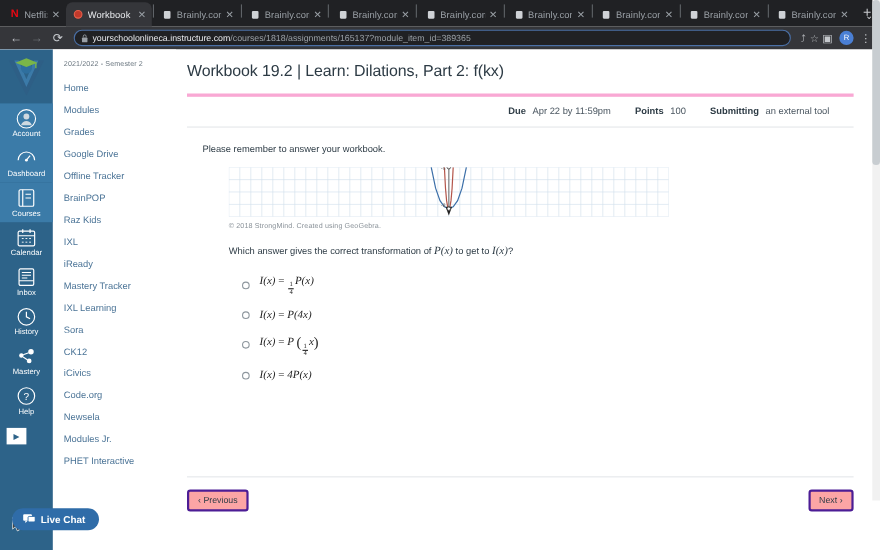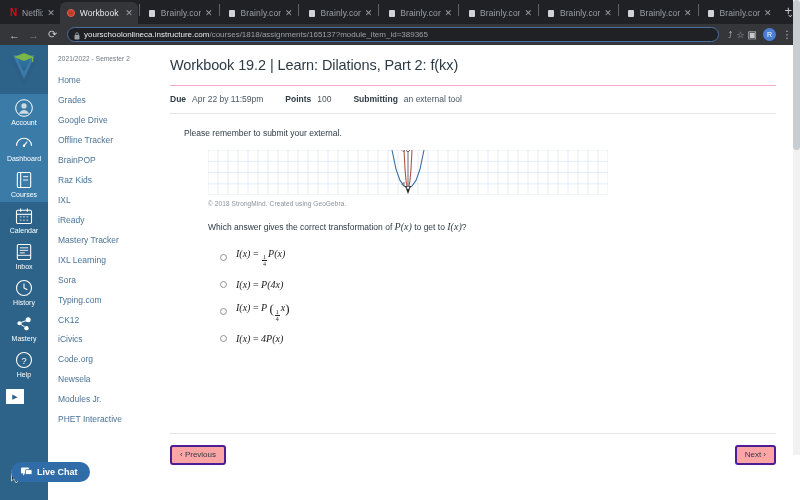--- a/index.html
+++ b/index.html
@@ -125,23 +125,23 @@
   
   #content {
     flex: 1 1 auto; padding: 10px 24px 0 10px; overflow: hidden;
     position: relative;
   }
   #assignment-title {
     font-size: 14.5px; color: #2d3b45; font-weight: normal;
     padding: 2px 0 12px; letter-spacing: -.1px;
   }
   #meta-bar {
-    border-top: 1px solid #f9a8d4; border-bottom: 1px solid #e4e7ea;
+    border-top: 3px solid #f9a8d4; border-bottom: 1px solid #e4e7ea;
     padding: 8px 0 9px; display: flex; align-items: baseline;
-    font-size: 8.5px; color: #2d3b45;
+    font-size: 8.5px; color: #2d3b45; justify-content: flex-end;
   }
   .meta-key { font-weight: bold; margin-right: 6px; }
   .meta-val { margin-right: 22px; color: #4a5660; }
 
   #question-area { padding: 14px 0 0 14px; }
   #submit-reminder { font-size: 8.5px; color: #2d3b45; margin-bottom: 12px; }
 
   #graph-wrap { width: 400px; margin-left: 24px; }
   #graph-svg { display: block; border: 0; }
   #graph-credit {
@@ -395,31 +395,31 @@
     <div id="gnav-toggle">▶</div>
 
     <svg id="cursor-arrow" width="10" height="14" viewBox="0 0 10 14">
       <path d="M0.5 0.5 L0.5 11 L3 8.6 L4.8 12.6 L6.6 11.8 L4.8 8 L8.2 8 Z" fill="#2c2c2c" stroke="#fff" stroke-width="0.7"></path>
     </svg>
   </div>
 
   <div id="course-nav">
     <div id="term-label">2021/2022 - Semester 2</div>
     <a class="course-link">Home</a>
+    <a class="course-link">Modules</a>
     <a class="course-link">Grades</a>
     <a class="course-link">Google Drive</a>
     <a class="course-link">Offline Tracker</a>
     <a class="course-link">BrainPOP</a>
     <a class="course-link">Raz Kids</a>
     <a class="course-link">IXL</a>
     <a class="course-link">iReady</a>
     <a class="course-link">Mastery Tracker</a>
     <a class="course-link">IXL Learning</a>
     <a class="course-link">Sora</a>
-    <a class="course-link">Typing.com</a>
     <a class="course-link">CK12</a>
     <a class="course-link">iCivics</a>
     <a class="course-link">Code.org</a>
     <a class="course-link">Newsela</a>
     <a class="course-link">Modules Jr.</a>
     <a class="course-link">PHET Interactive</a>
   </div>
 
   <div id="content">
     <h1 id="assignment-title">Workbook 19.2 | Learn: Dilations, Part 2: f(kx)</h1>
@@ -427,21 +427,21 @@
     <div id="meta-bar">
       <span class="meta-key">Due</span>
       <span class="meta-val">Apr 22 by 11:59pm</span>
       <span class="meta-key">Points</span>
       <span class="meta-val">100</span>
       <span class="meta-key">Submitting</span>
       <span class="meta-val">an external tool</span>
     </div>
 
     <div id="question-area">
-      <div id="submit-reminder">Please remember to submit your external.</div>
+      <div id="submit-reminder">Please remember to answer your workbook.</div>
 
       <div id="graph-wrap">
         <svg id="graph-svg" width="400" height="45" viewBox="0 0 400 45">
           <rect x="0" y="0" width="400" height="45" fill="#ffffff"></rect>
           <g id="grid-lines" stroke="#d3e0ec" stroke-width="0.6">
               <path d="M0.0 0 L0.0 45 M10.0 0 L10.0 45 M20.0 0 L20.0 45 M30.0 0 L30.0 45 M40.0 0 L40.0 45 M50.0 0 L50.0 45 M60.0 0 L60.0 45 M70.0 0 L70.0 45 M80.0 0 L80.0 45 M90.0 0 L90.0 45 M100.0 0 L100.0 45 M110.0 0 L110.0 45 M120.0 0 L120.0 45 M130.0 0 L130.0 45 M140.0 0 L140.0 45 M150.0 0 L150.0 45 M160.0 0 L160.0 45 M170.0 0 L170.0 45 M180.0 0 L180.0 45 M190.0 0 L190.0 45 M200.0 0 L200.0 45 M210.0 0 L210.0 45 M220.0 0 L220.0 45 M230.0 0 L230.0 45 M240.0 0 L240.0 45 M250.0 0 L250.0 45 M260.0 0 L260.0 45 M270.0 0 L270.0 45 M280.0 0 L280.0 45 M290.0 0 L290.0 45 M300.0 0 L300.0 45 M310.0 0 L310.0 45 M320.0 0 L320.0 45 M330.0 0 L330.0 45 M340.0 0 L340.0 45 M350.0 0 L350.0 45 M360.0 0 L360.0 45 M370.0 0 L370.0 45 M380.0 0 L380.0 45 M390.0 0 L390.0 45 M400.0 0 L400.0 45 M0 45.0 L400 45.0 M0 33.8 L400 33.8 M0 22.5 L400 22.5 M0 11.3 L400 11.3 M0 0.0 L400 0.0 "></path>
             </g>
           <g id="curves">
               <path d="M184.0 0.0 L188.0 19.1 L192.0 30.4 L196.0 36.0 L200.0 37.7 L204.0 36.0 L208.0 30.4 L212.0 19.1 L216.0 0.0" fill="none" stroke="#3c6fa8" stroke-width="1.1"></path>
               <path d="M196.0 0.0 L197.0 19.1 L198.0 30.4 L199.0 36.0 L200.0 37.7 L201.0 36.0 L202.0 30.4 L203.0 19.1 L204.0 0.0" fill="none" stroke="#b4554a" stroke-width="1.1"></path>

